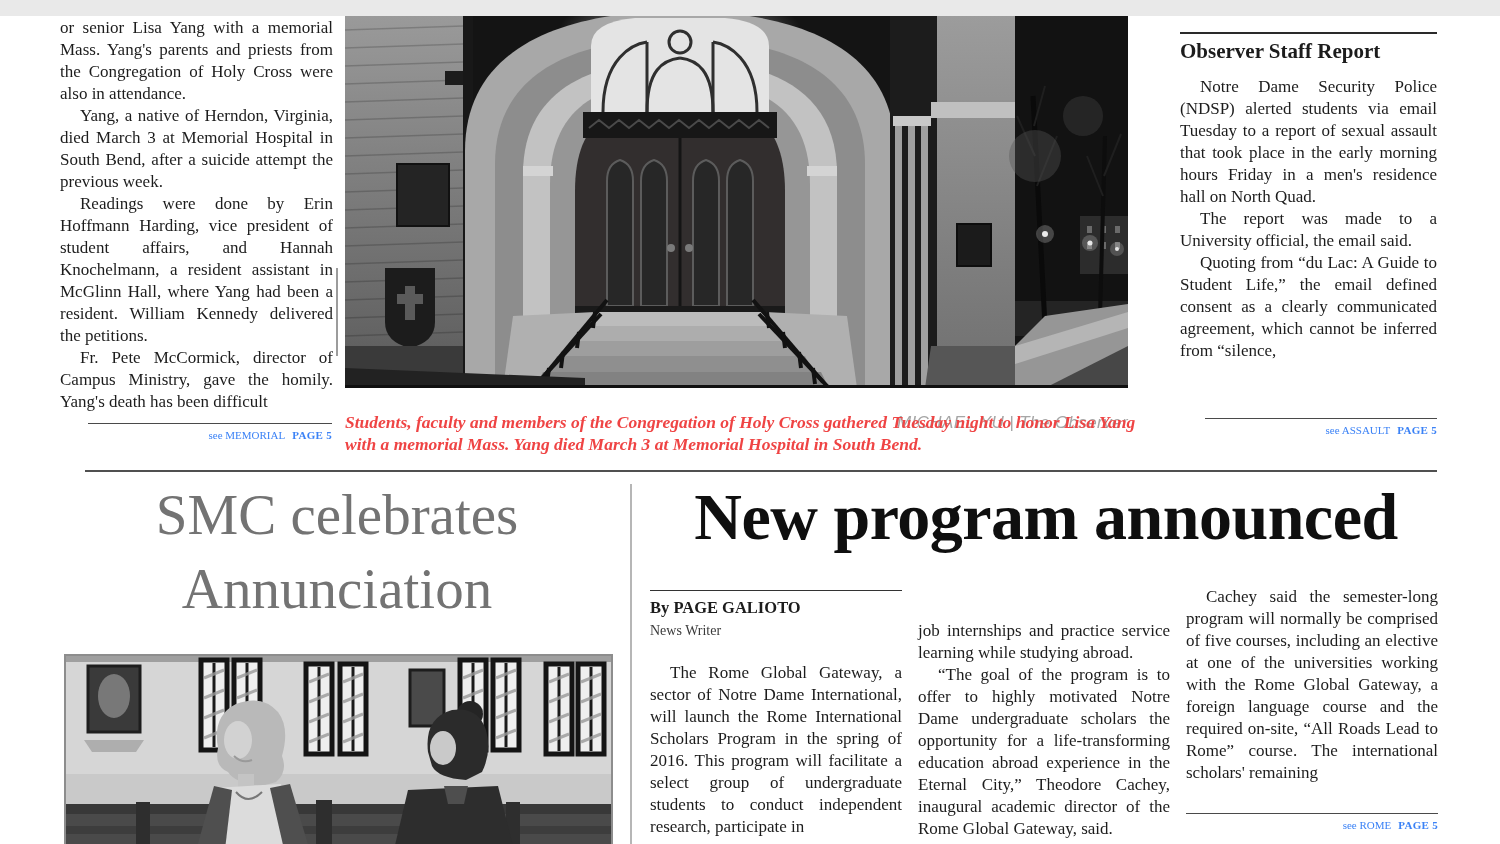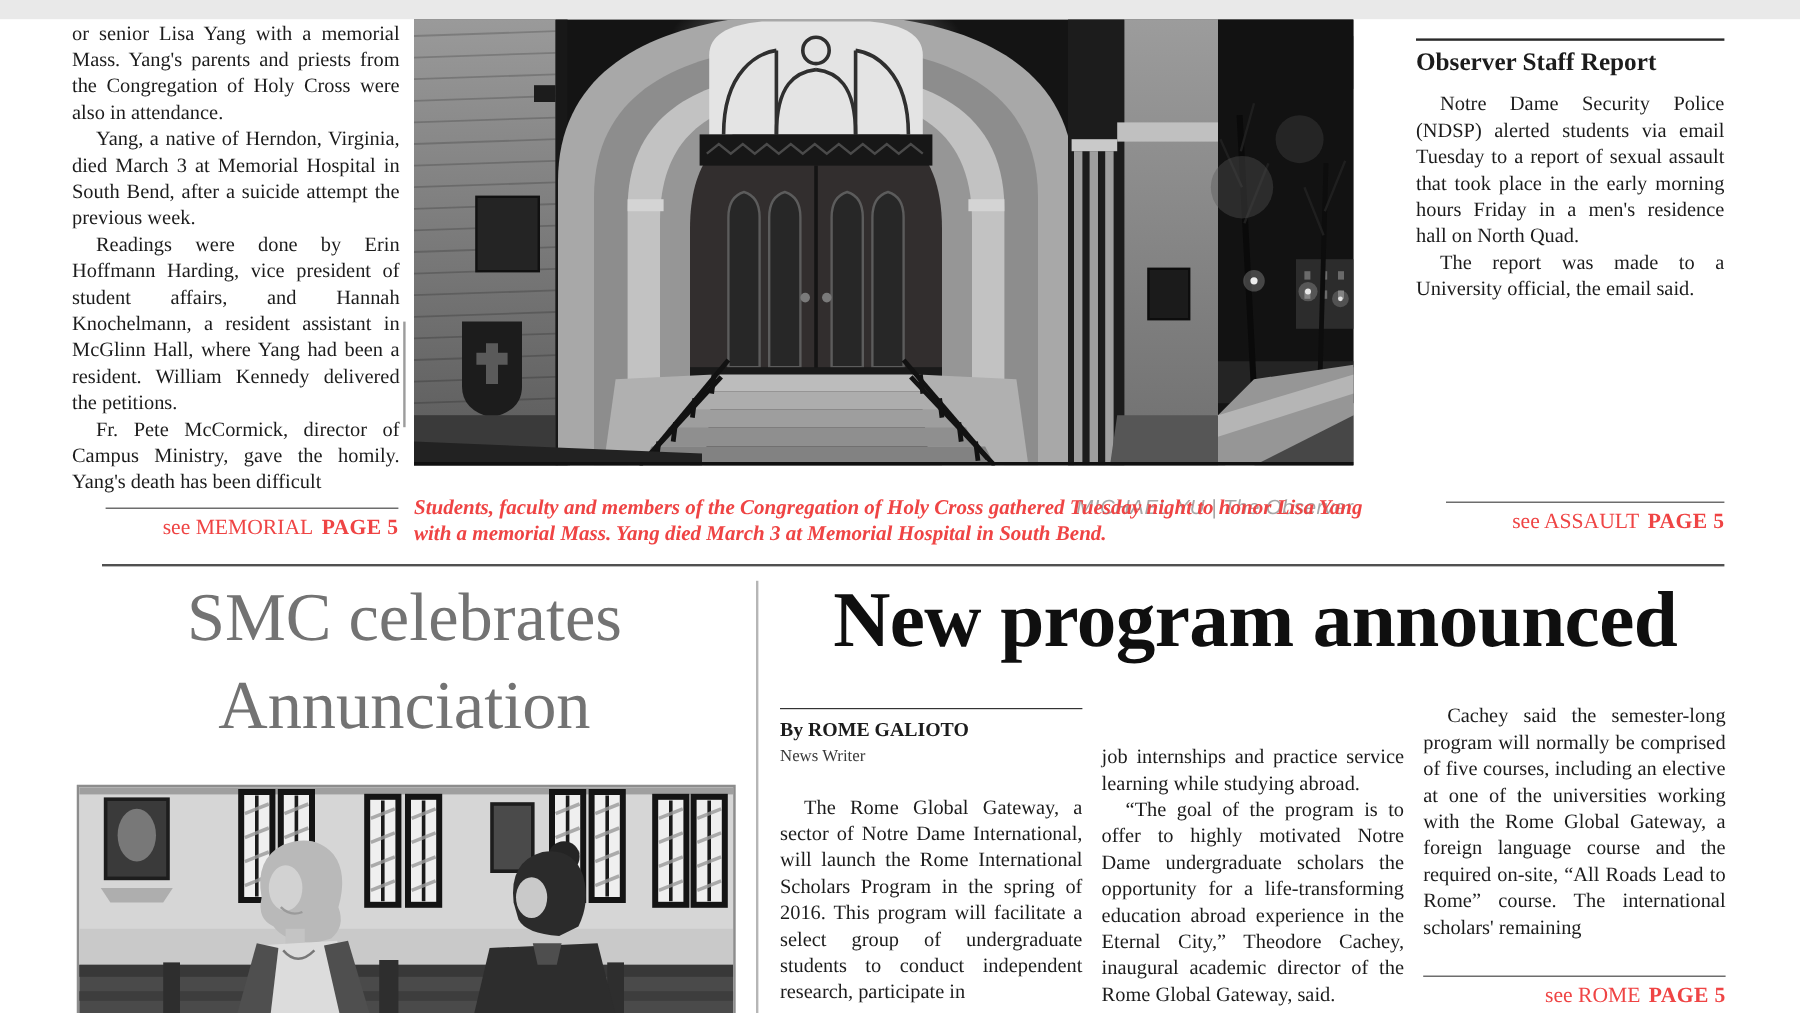--- a/index.html
+++ b/index.html
@@ -8,21 +8,21 @@
     background:#ffffff;overflow:hidden;
     font-family:"Liberation Serif","DejaVu Serif",serif;color:#1c1c1c;
   }
   .para{margin:0;text-align:justify;hyphens:auto;}
   .para.indent{text-indent:20px;}
 
   
   .left-col{position:absolute;left:60px;top:1px;width:273px;font-size:17px;line-height:22px;}
 
   .jumpline{border-top:1.5px solid #4a4a4a;padding-top:5px;text-align:right;
-            font-size:18px;color:#ef4444;}
+            font-size:11px;color:#3b82f6;}
   .jumpline b{margin-left:7px;letter-spacing:.3px;}
   .left-jump{position:absolute;left:88px;top:407px;width:244px;}
   .right-jump{position:absolute;left:1205px;top:402px;width:232px;font-family:Liberation Serif, serif;}
   .rome-jump{position:absolute;left:1186px;top:797px;width:252px;}
 
   
   .main-photo{position:absolute;left:345px;top:0;width:783px;height:372px;}
   .main-photo svg{display:block;width:100%;height:100%;}
   .photo-credit{position:absolute;left:345px;top:397px;width:783px;text-align:right;
     font-family:"Liberation Sans","DejaVu Sans",sans-serif;font-size:17px;
@@ -232,20 +232,21 @@
   </div>
   <div class="photo-credit">MICHAEL YU | The Observer</div>
   <div class="main-caption">Students, faculty and members of the Congregation of Holy Cross gathered Tuesday night to honor Lisa Yang with a memorial Mass. Yang died March 3 at Memorial Hospital in South Bend.</div>
 
   <div class="right-col">
     <div class="staff-rule">
       <p class="staff-byline">Observer Staff Report</p>
     </div>
     <p class="para indent">Notre Dame Security Police (NDSP) alerted students via email Tuesday to a report of sexual assault that took place in the early morning hours Friday in a men's residence hall on North Quad.</p>
     <p class="para indent">The report was made to a University official, the email said.</p>
+    <p class="para indent">Quoting from “du Lac: A Guide to Student Life,” the email defined consent as a clearly communicated agreement, which cannot be inferred from “silence,</p>
   </div>
   <div class="right-jump jumpline">
     <span>see ASSAULT</span><b>PAGE 5</b>
   </div>
 
   <div class="section-rule"></div>
   <div class="bottom-divider"></div>
   <div class="top-divider-frag"></div>
 
   <div class="smc-headline">
@@ -328,21 +329,21 @@
         <polygon points="342,134 432,130 450,202 326,202" fill="#2d2d2d"></polygon>
         <polygon points="378,130 402,130 398,148 382,148" fill="#4e4e4e"></polygon>
       </g>
     </svg>
   </div>
 
   <div class="rome-headline">New program announced</div>
 
   <div class="rome-col rome-col1">
     <div class="article-byline">
-      <div class="byline-name">By ROME GALIOTO</div>
+      <div class="byline-name">By PAGE GALIOTO</div>
       <div class="byline-role">News Writer</div>
     </div>
     <p class="para indent">The Rome Global Gateway, a sector of Notre Dame International, will launch the Rome International Scholars Program in the spring of 2016. This program will facilitate a select group of undergraduate students to conduct independent research, participate in</p>
   </div>
 
   <div class="rome-col rome-col2">
     <p class="para">job internships and practice service learning while studying abroad.</p>
     <p class="para indent">“The goal of the program is to offer to highly motivated Notre Dame undergraduate scholars the opportunity for a life-transforming education abroad experience in the Eternal City,” Theodore Cachey, inaugural academic director of the Rome Global Gateway, said.</p>
   </div>
 

